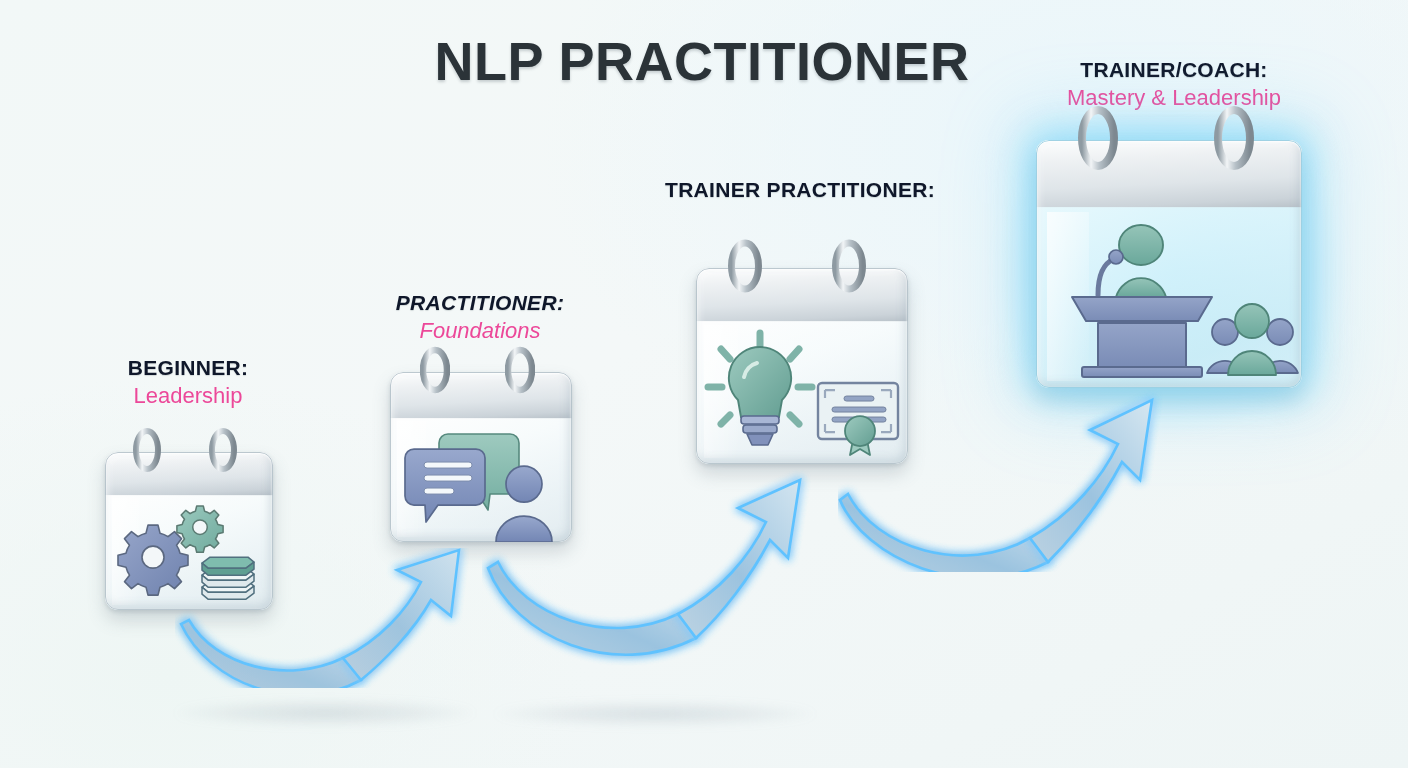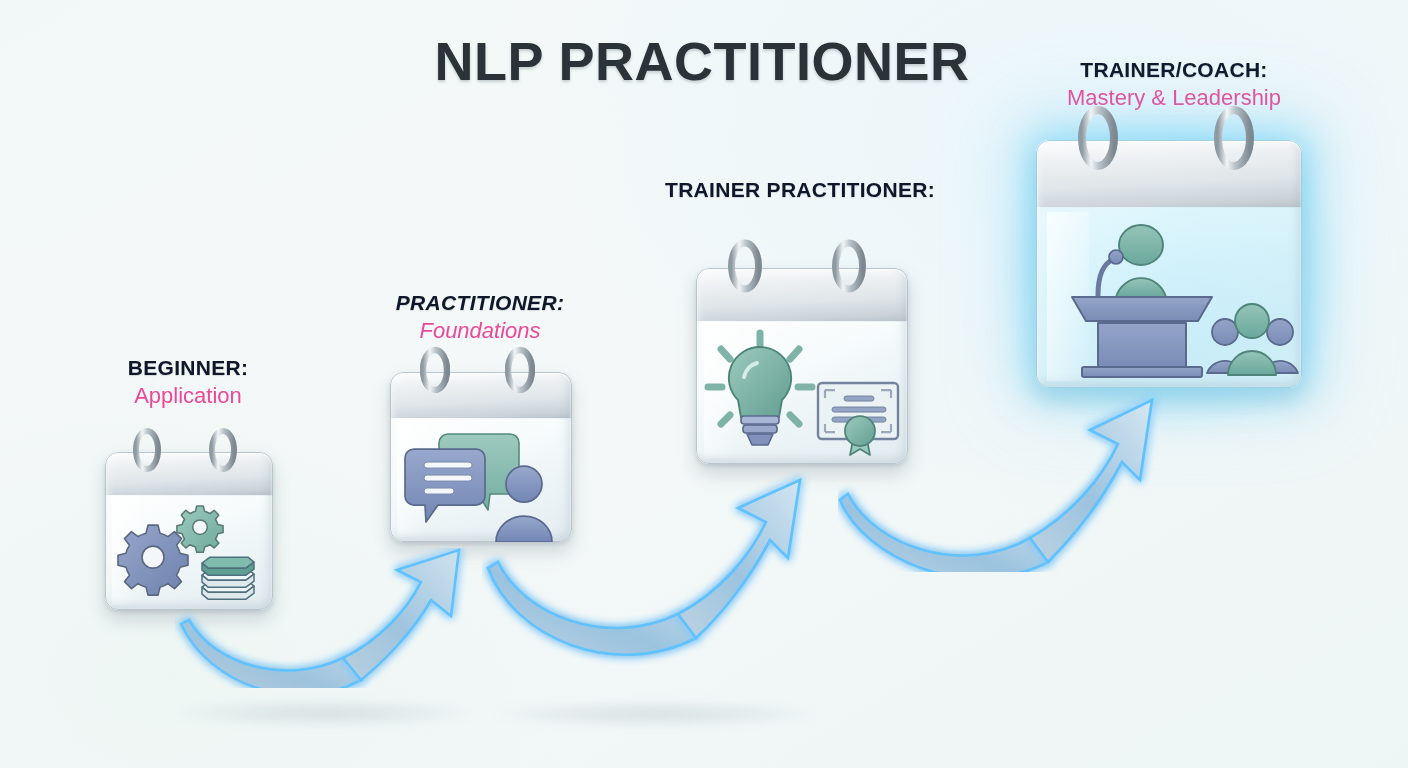--- a/index.html
+++ b/index.html
@@ -178,21 +178,21 @@
         <path d="M10,112 C38,166 126,194 192,156 L210,180 C128,222 26,176 2,118 Z" fill="url(#a3f)" stroke="#5ec2ff" stroke-width="2.7" opacity=".96"></path>
       </g>
       <g filter="url(#a3g)">
         <path d="M192,156 C234,132 264,96 280,62 L252,48 L314,18 L302,98 L284,80 C264,118 236,154 210,180 Z" fill="url(#a3f)" stroke="#5ec2ff" stroke-width="2.7"></path>
       </g>
     </svg>
   </div>
 
   <div class="lbl" style="left:63px;top:356px;width:250px;">
     <div class="l1">BEGINNER:</div>
-    <div class="l2">Application</div>
+    <div class="l2">Leadership</div>
   </div>
 
   <div class="card" style="left:105px;top:452px;width:168px;height:158px;">
     <div class="ring" style="left:28px;top:-24px;width:28px;height:50px;">
       <svg class="ringImg" viewBox="0 0 28 50">
         <defs>
             <linearGradient id="r1a" x1="0" y1="0" x2="1" y2="0">
           <stop offset="0%" stop-color="#8e9aa2"></stop>
               <stop offset="28%" stop-color="#f2f5f7"></stop>
           <stop offset="55%" stop-color="#b6c0c7"></stop>

